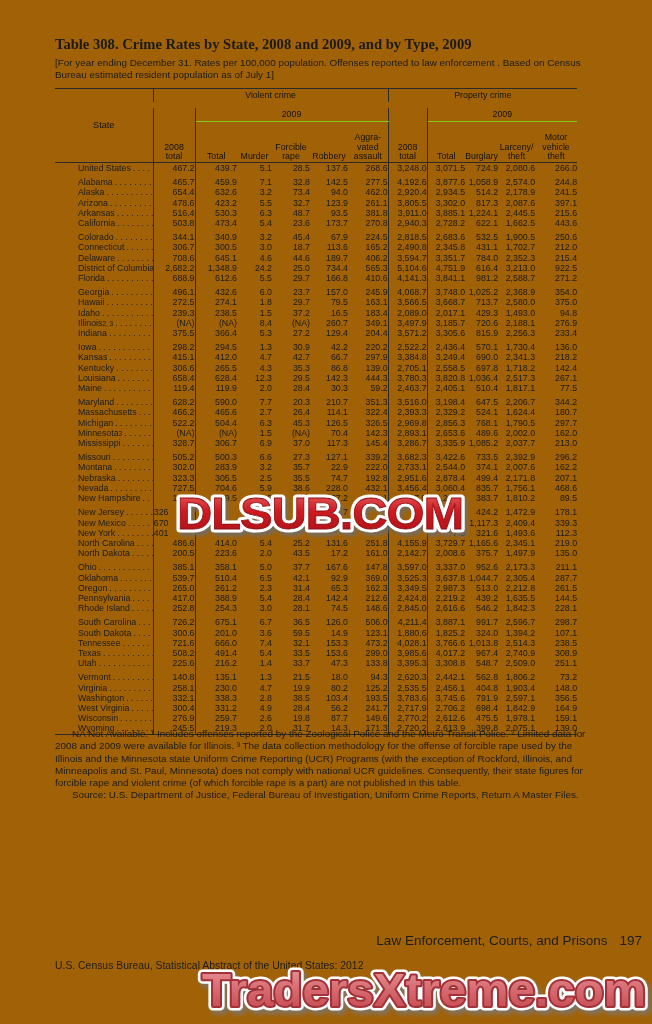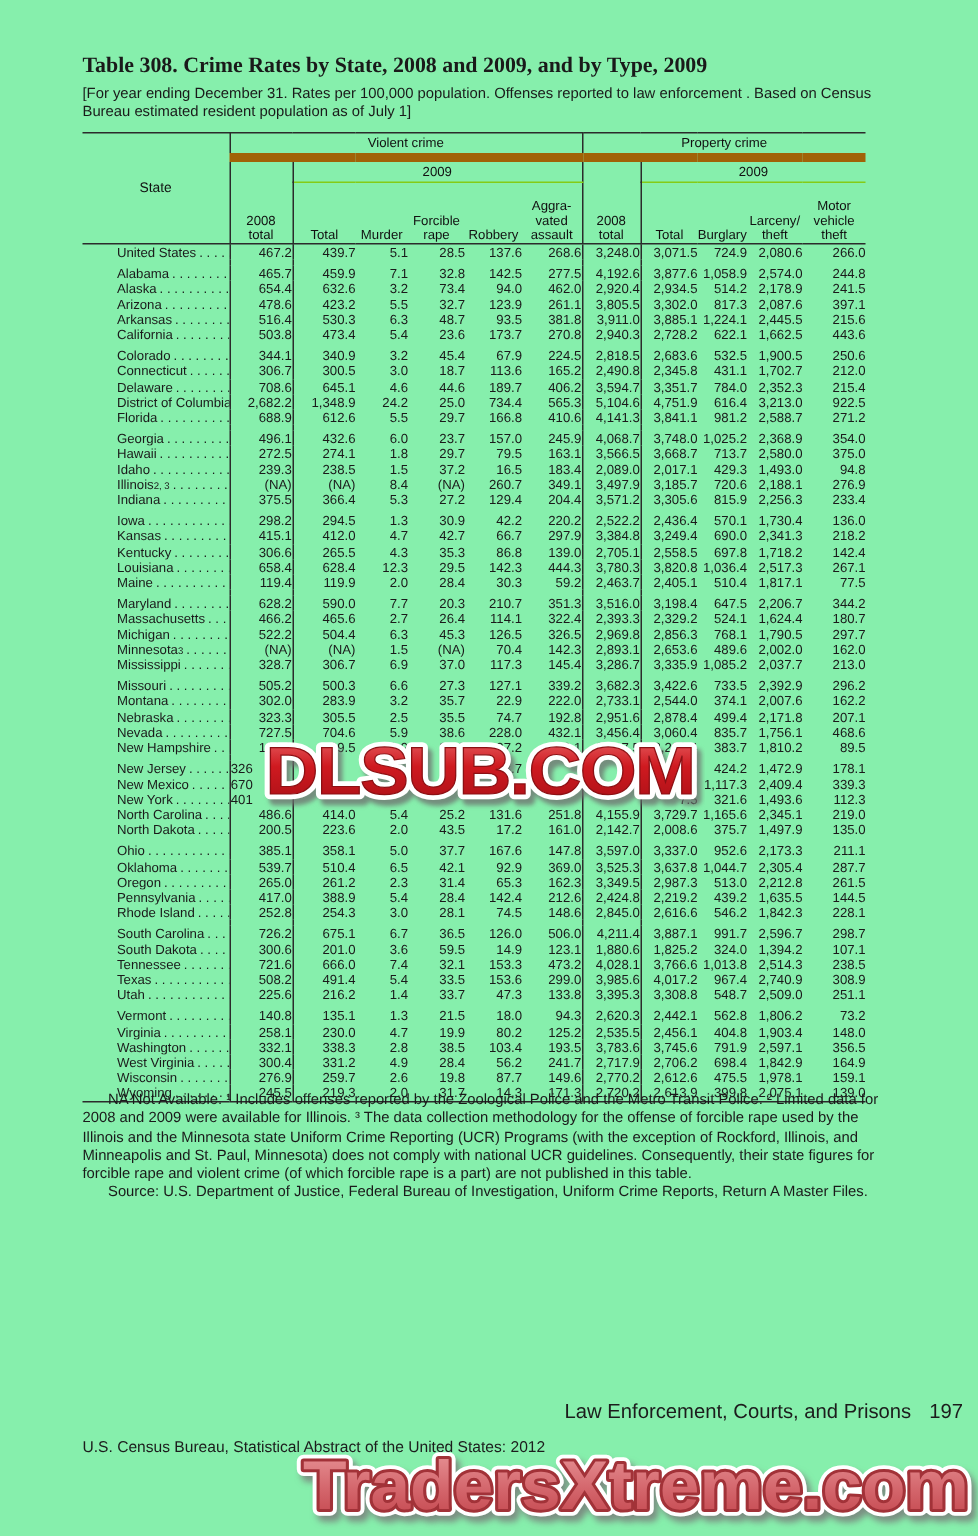--- a/index.html
+++ b/index.html
@@ -1,16 +1,16 @@
 <!DOCTYPE html>
 <html><head>
 <meta charset="utf-8">
 <style>
   html,body{margin:0;padding:0;background:#e8e8e8;}
-  .page{position:relative;width:652px;height:1024px;background:#86efac;overflow:hidden;
+  .page{position:relative;width:652px;height:1024px;background:#a16207;overflow:hidden;
         font-family:"Liberation Sans",sans-serif;color:#1a1a1a;}
   .title{position:absolute;left:55px;top:36px;width:545px;
          font-family:"Liberation Serif",serif;font-weight:bold;font-size:14.6px;}
   .note{position:absolute;left:55px;top:57px;width:540px;font-size:9.9px;line-height:12px;}
 
   .tablewrap{position:absolute;left:55px;top:88px;width:522px;}
   table.crime{border-collapse:collapse;table-layout:fixed;width:522px;
               border-bottom:1.4px solid #2b2b2b;}
   table.crime th,table.crime td{padding:0;font-weight:normal;}
   thead th{font-size:8.8px;line-height:9.6px;color:#111;}

